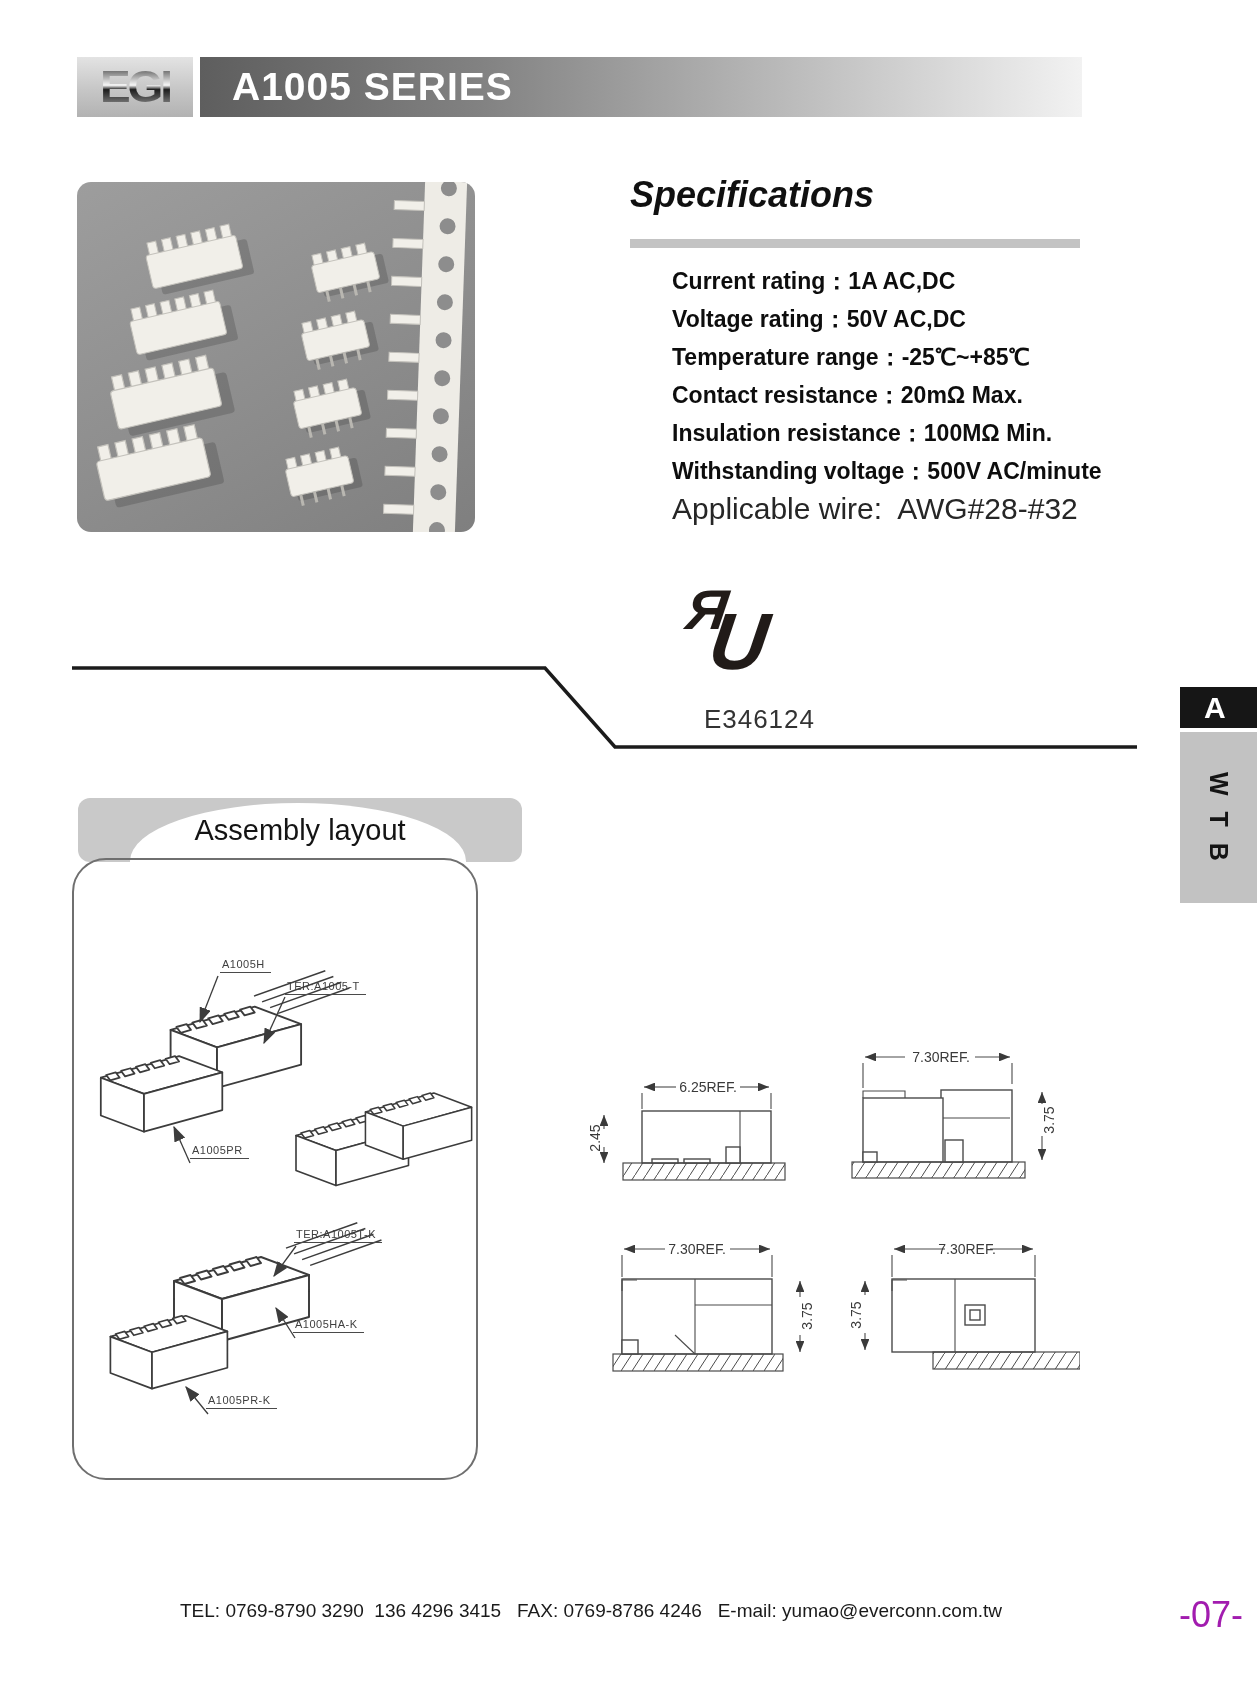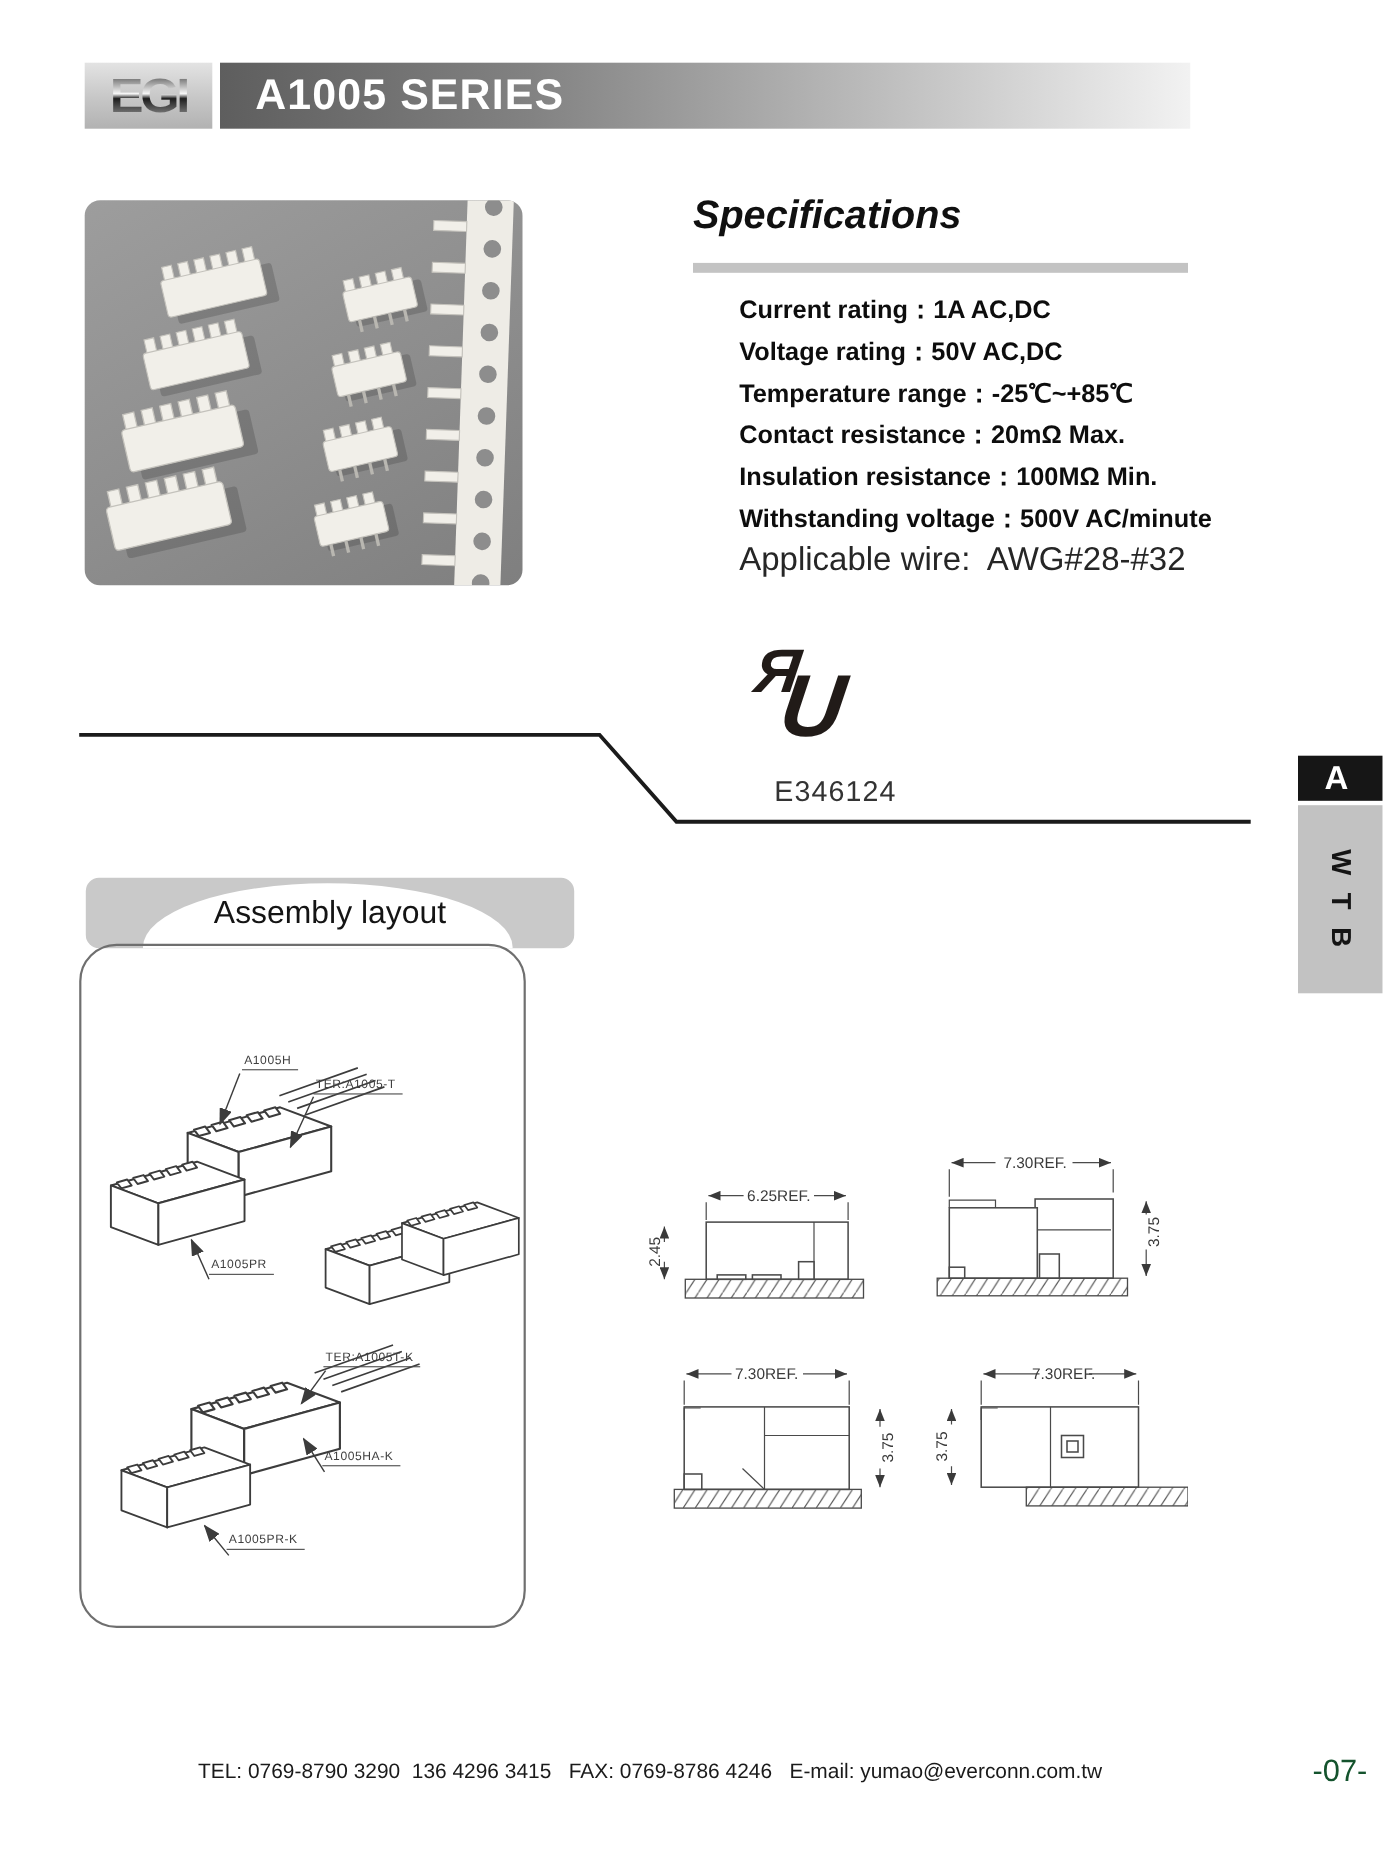--- a/index.html
+++ b/index.html
@@ -65,21 +65,21 @@
   
   .tdraw{position:absolute;}
   .tdraw text{font-size:14px;fill:#3a3a3a;font-family:"Liberation Sans",sans-serif;}
   .ln{stroke:#4a4a4a;stroke-width:1.1;fill:none;}
   .bd{fill:#fff;stroke:#4a4a4a;stroke-width:1.4;}
   .hb{stroke:#4a4a4a;stroke-width:1.2;}
 
   
   .footer-contact{position:absolute;left:0;top:1600px;width:1182px;text-align:center;
     font-size:19px;color:#1a1a1a;white-space:pre;}
-  .page-number{position:absolute;right:14px;top:1594px;font-size:28px;color:#14532d;}
+  .page-number{position:absolute;right:14px;top:1594px;font-size:36px;color:#a21caf;}
 </style>
 </head>
 <body>
 
 <div class="page">
 
   <div class="logo-box">
     <span class="logo-text">EGI</span>
   </div>
   <div class="title-bar">

